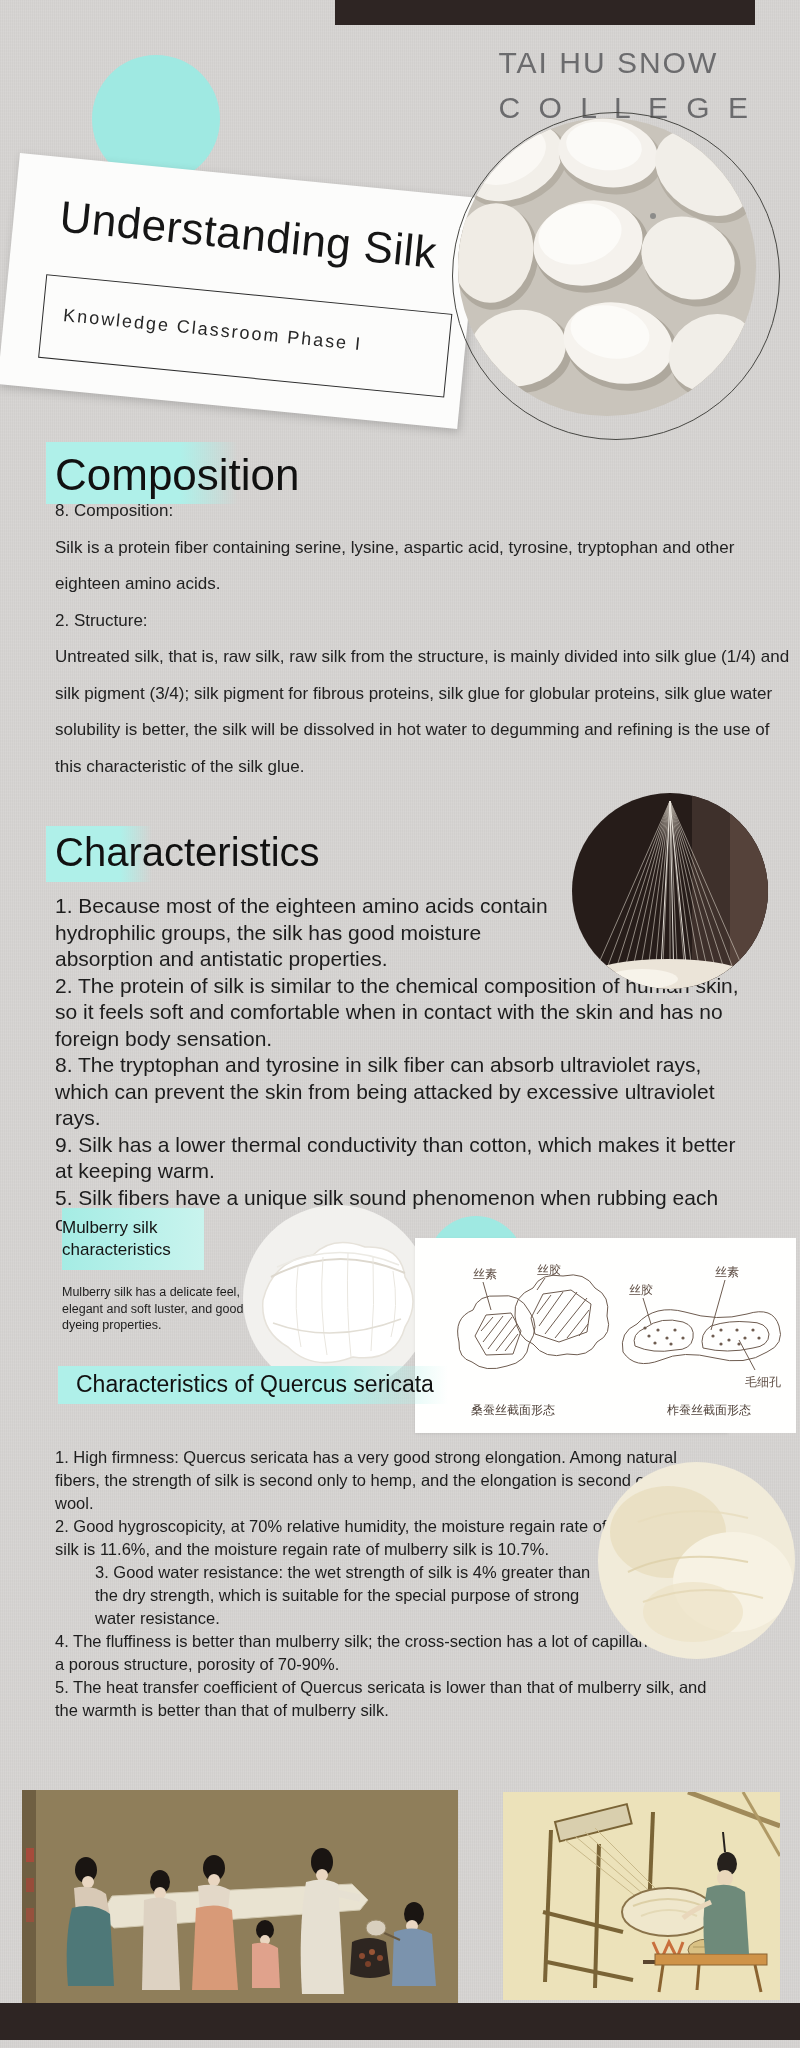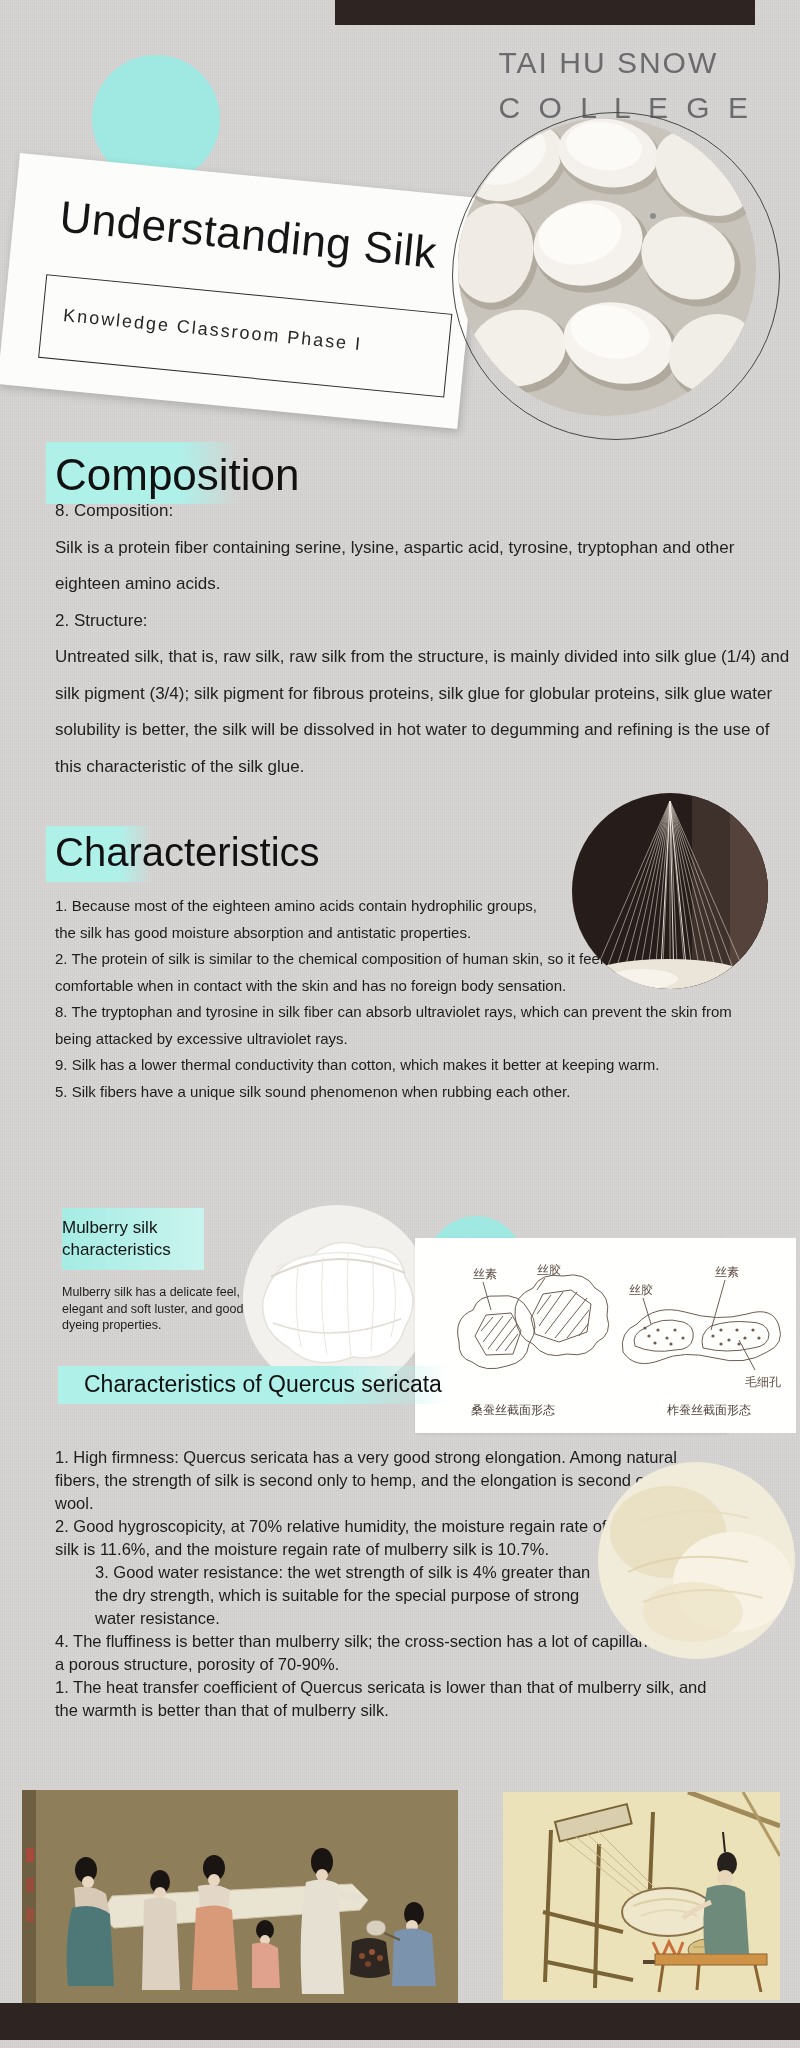--- a/index.html
+++ b/index.html
@@ -31,34 +31,34 @@
   .cocoon{left:458px;top:118px;width:298px;height:298px;overflow:hidden;z-index:3;}
   
   .hl{background:linear-gradient(90deg,#aff0e9 70%, rgba(175,240,233,0));}
   .h-comp-hl{left:46px;top:442px;width:192px;height:62px;}
   .h-comp{left:55px;top:450px;font-size:44px;color:#111;}
   .h-char-hl{left:46px;top:826px;width:106px;height:56px;}
   .h-char{left:55px;top:830px;font-size:40px;color:#111;}
   
   .comp-body{left:55px;top:493px;width:735px;font-size:17px;line-height:36.5px;color:#222;}
   .comp-body p{margin:0;}
-  .char-body{left:55px;top:893px;width:700px;font-size:15px;line-height:26.5px;color:#1d1d1d;}
+  .char-body{left:55px;top:893px;width:700px;font-size:21px;line-height:26.5px;color:#1d1d1d;}
   .char-body p{margin:0;}
   .char-body p:nth-child(1){max-width:500px;}
   .char-body p:nth-child(n+2){max-width:690px;}
   .cone-circle{left:572px;top:793px;width:196px;height:196px;overflow:hidden;z-index:2;}
   
   .mul-label{left:62px;top:1208px;width:142px;padding:9px 0 9px 0;box-sizing:border-box;
     background:linear-gradient(90deg,#a5ece4,#c9f4ee);font-size:17px;line-height:22px;color:#141414;}
   .mul-desc{left:62px;top:1284px;width:205px;font-size:12.5px;line-height:16.5px;color:#1d1d1d;}
   .floss-circle{left:243px;top:1205px;width:188px;height:188px;overflow:hidden;z-index:1;}
   .panel{left:415px;top:1238px;width:313px;height:195px;background:#fffffe;z-index:2;box-shadow:0 1px 3px rgba(0,0,0,.08);}
   
   .h-q-hl{left:58px;top:1366px;width:390px;height:38px;z-index:3;}
-  .h-q{left:84px;top:1371px;font-size:23px;color:#111;z-index:3;}
+  .h-q{left:76px;top:1371px;font-size:23px;color:#111;z-index:3;}
   .q-body{left:55px;top:1446px;width:700px;font-size:16.5px;line-height:23px;color:#1d1d1d;}
   .q-body p{margin:0;}
   .q-body p:nth-child(1){max-width:640px;}
   .q-body p:nth-child(2){max-width:555px;}
   .q-body p:nth-child(3){max-width:520px;margin-left:40px;}
   .q-body p:nth-child(4){max-width:625px;}
   .q-body p:nth-child(5){max-width:655px;}
   .cream-circle{left:598px;top:1462px;width:197px;height:197px;overflow:hidden;z-index:1;}
   
   .paint-left{left:22px;top:1790px;width:436px;height:214px;overflow:hidden;}
@@ -276,21 +276,21 @@
       <path d="M45,140 Q100,118 165,136" fill="none" stroke="#e3d7b4" stroke-width="2" opacity="0.8"></path>
       <path d="M40,60 Q90,40 150,56" fill="none" stroke="#e7dcbd" stroke-width="2" opacity="0.8"></path>
     </svg>
   </div>
 
   <div class="abs q-body">
     <p>1. High firmness: Quercus sericata has a very good strong elongation. Among natural fibers, the strength of silk is second only to hemp, and the elongation is second only to wool.</p>
     <p>2. Good hygroscopicity, at 70% relative humidity, the moisture regain rate of silk is 11.6%, and the moisture regain rate of mulberry silk is 10.7%.</p>
     <p>3. Good water resistance: the wet strength of silk is 4% greater than the dry strength, which is suitable for the special purpose of strong water resistance.</p>
     <p>4. The fluffiness is better than mulberry silk; the cross-section has a lot of capillaries, a porous structure, porosity of 70-90%.</p>
-    <p>1. The heat transfer coefficient of Quercus sericata is lower than that of mulberry silk, and the warmth is better than that of mulberry silk.</p>
+    <p>5. The heat transfer coefficient of Quercus sericata is lower than that of mulberry silk, and the warmth is better than that of mulberry silk.</p>
   </div>
 
   <div class="abs paint-left">
     <svg width="436" height="214" viewBox="0 0 436 214">
       <rect width="436" height="214" fill="#8f7e5a"></rect>
       <rect width="14" height="214" fill="#6f5f42"></rect>
       <rect x="4" y="58" width="8" height="14" fill="#b0483a" opacity="0.85"></rect>
       <rect x="4" y="88" width="8" height="14" fill="#a84537" opacity="0.7"></rect>
       <rect x="4" y="118" width="8" height="14" fill="#b0483a" opacity="0.6"></rect>
       <path d="M78,126 L90,106 L330,94 L346,110 L338,120 L92,138 Z" fill="#e9e3d1" stroke="#cfc6ae" stroke-width="1"></path>

